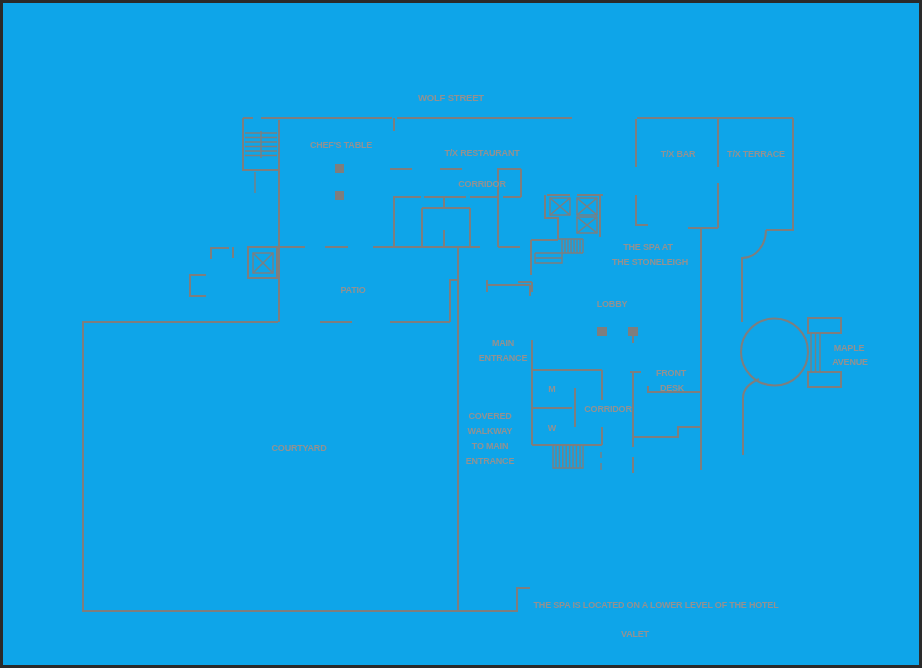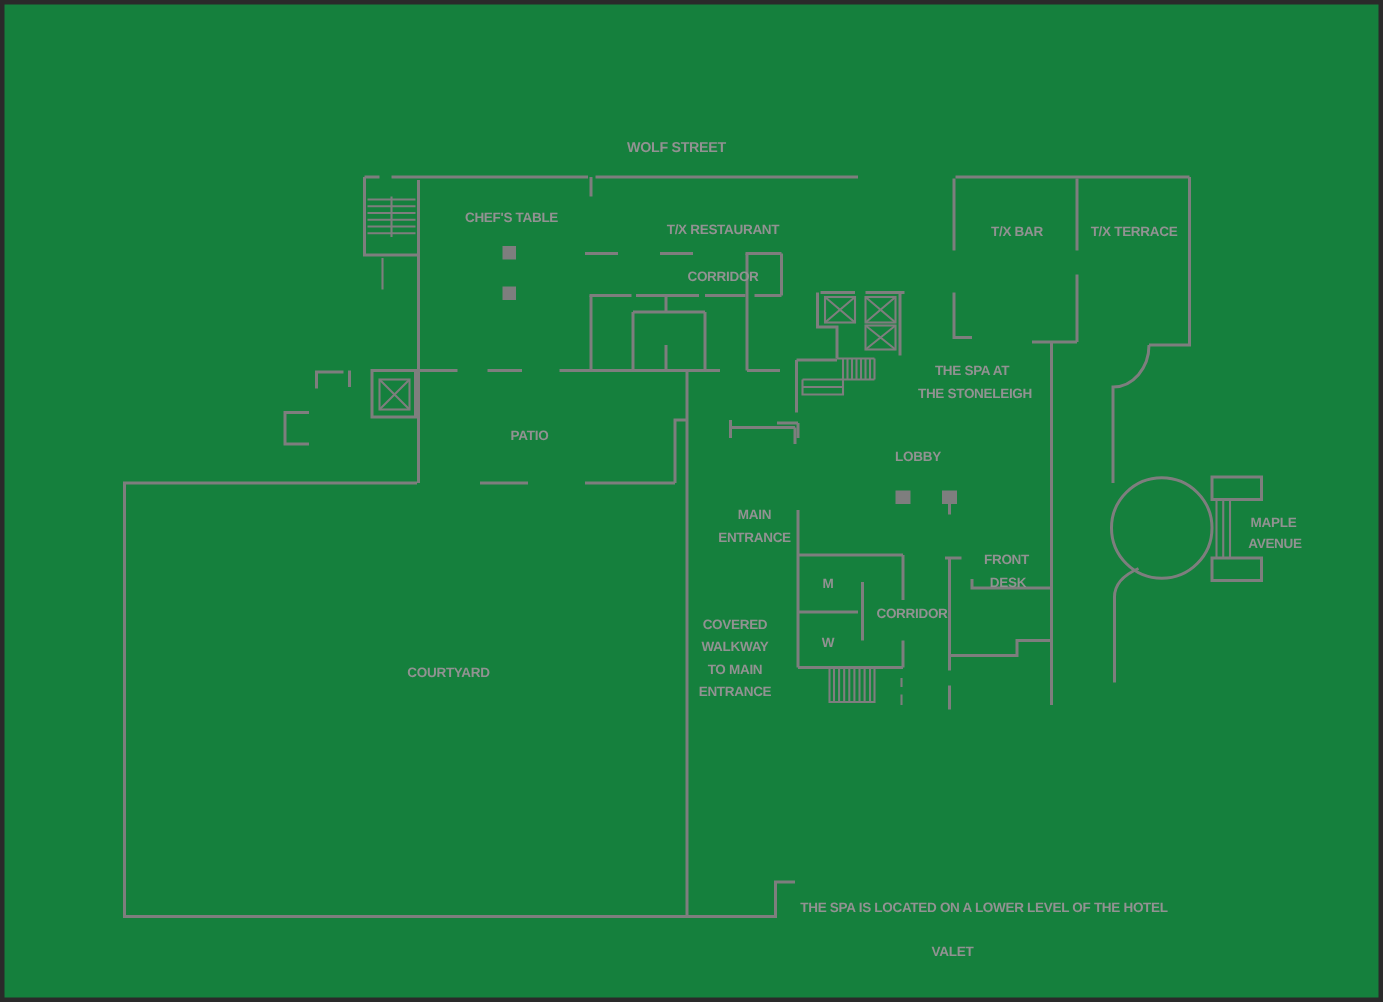--- a/index.html
+++ b/index.html
@@ -1,16 +1,16 @@
 <!DOCTYPE html>
 <html><head>
 <meta charset="utf-8">
 <style>
   html,body{margin:0;padding:0;background:#000;}
-  .canvas{position:relative;width:922px;height:668px;background:#15803d;overflow:hidden;text-decoration:underline;}
+  .canvas{position:relative;width:922px;height:668px;background:#0ea5e9;overflow:hidden;text-decoration:underline;}
   svg{display:block;}
   .wall{stroke:#7e7e7e;stroke-width:2;fill:none;stroke-linecap:butt;}
   .thin{stroke:#7e7e7e;stroke-width:1.4;fill:none;}
   .fillblock{fill:#7e7e7e;stroke:none;}
   .lbl{font-family:"Liberation Sans",sans-serif;font-weight:bold;font-size:9px;
        fill:#929292;letter-spacing:-0.2px;text-anchor:middle;}
   .lbl-big{font-size:9.5px;}
   .frame{fill:none;stroke:#2a2a2a;stroke-width:3;}
 </style>
 </head>

